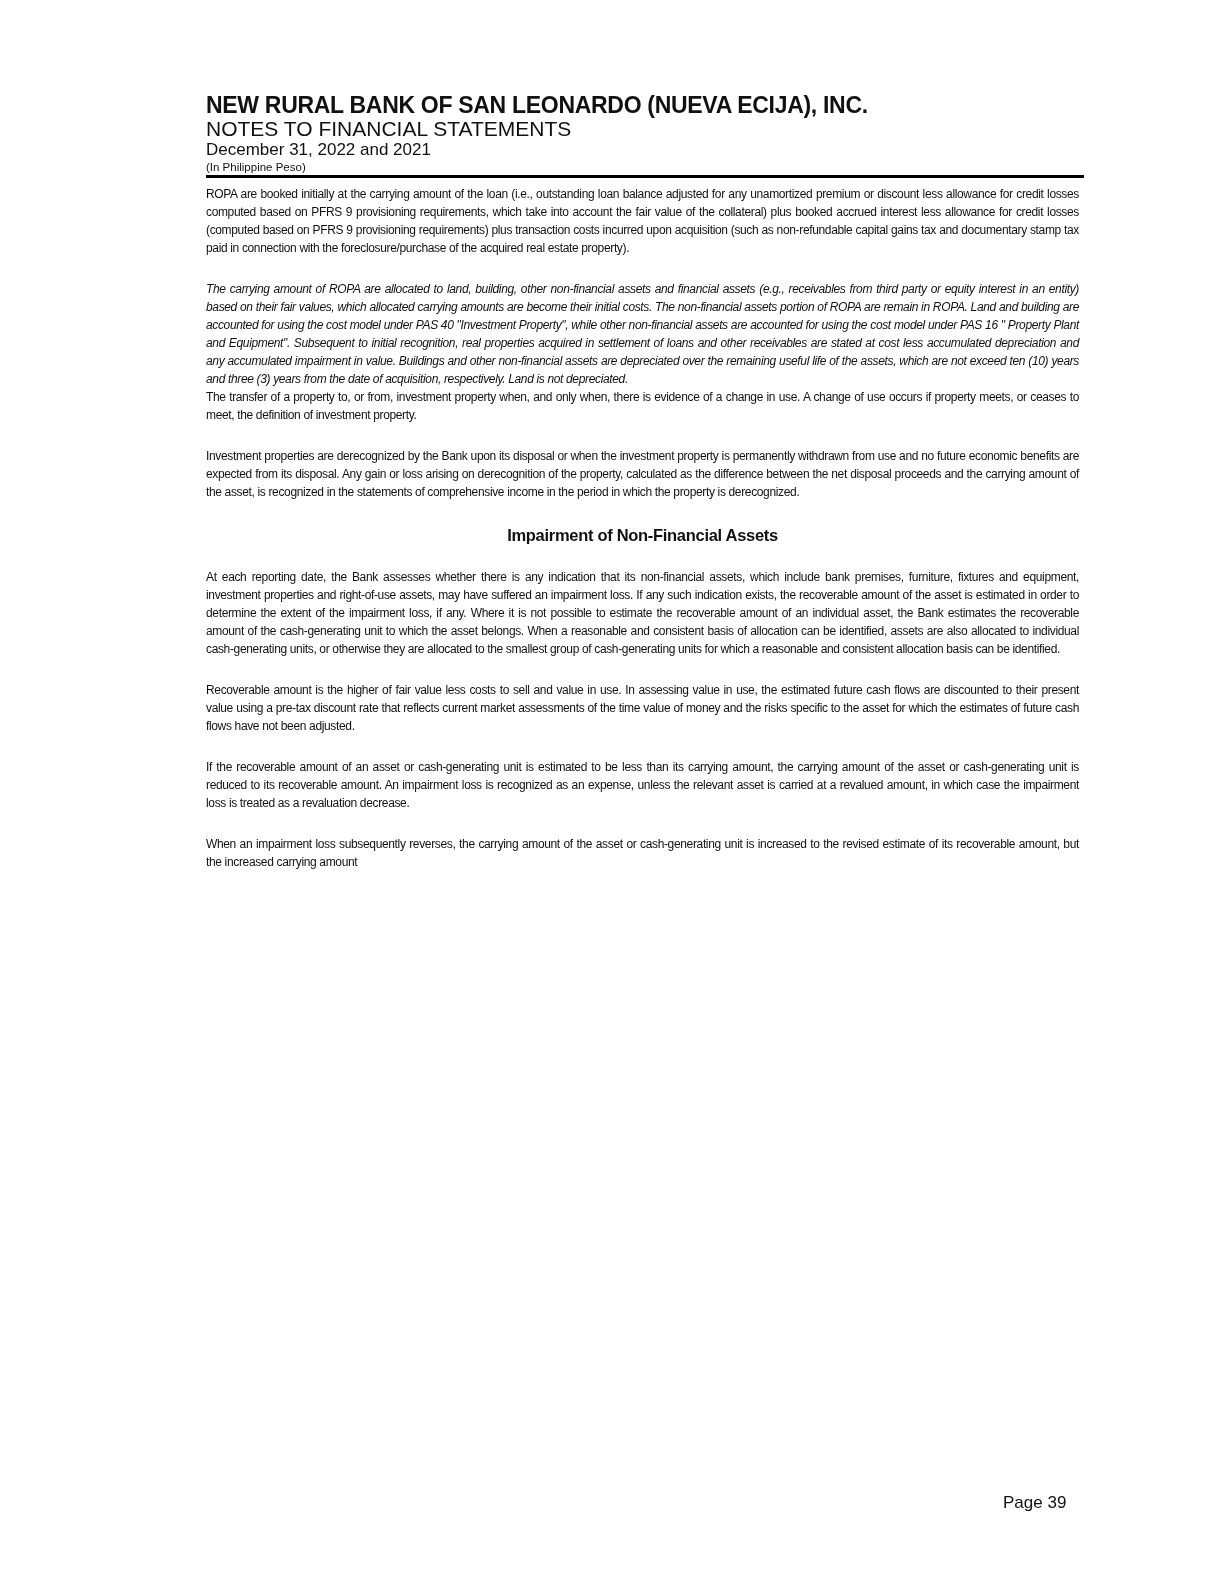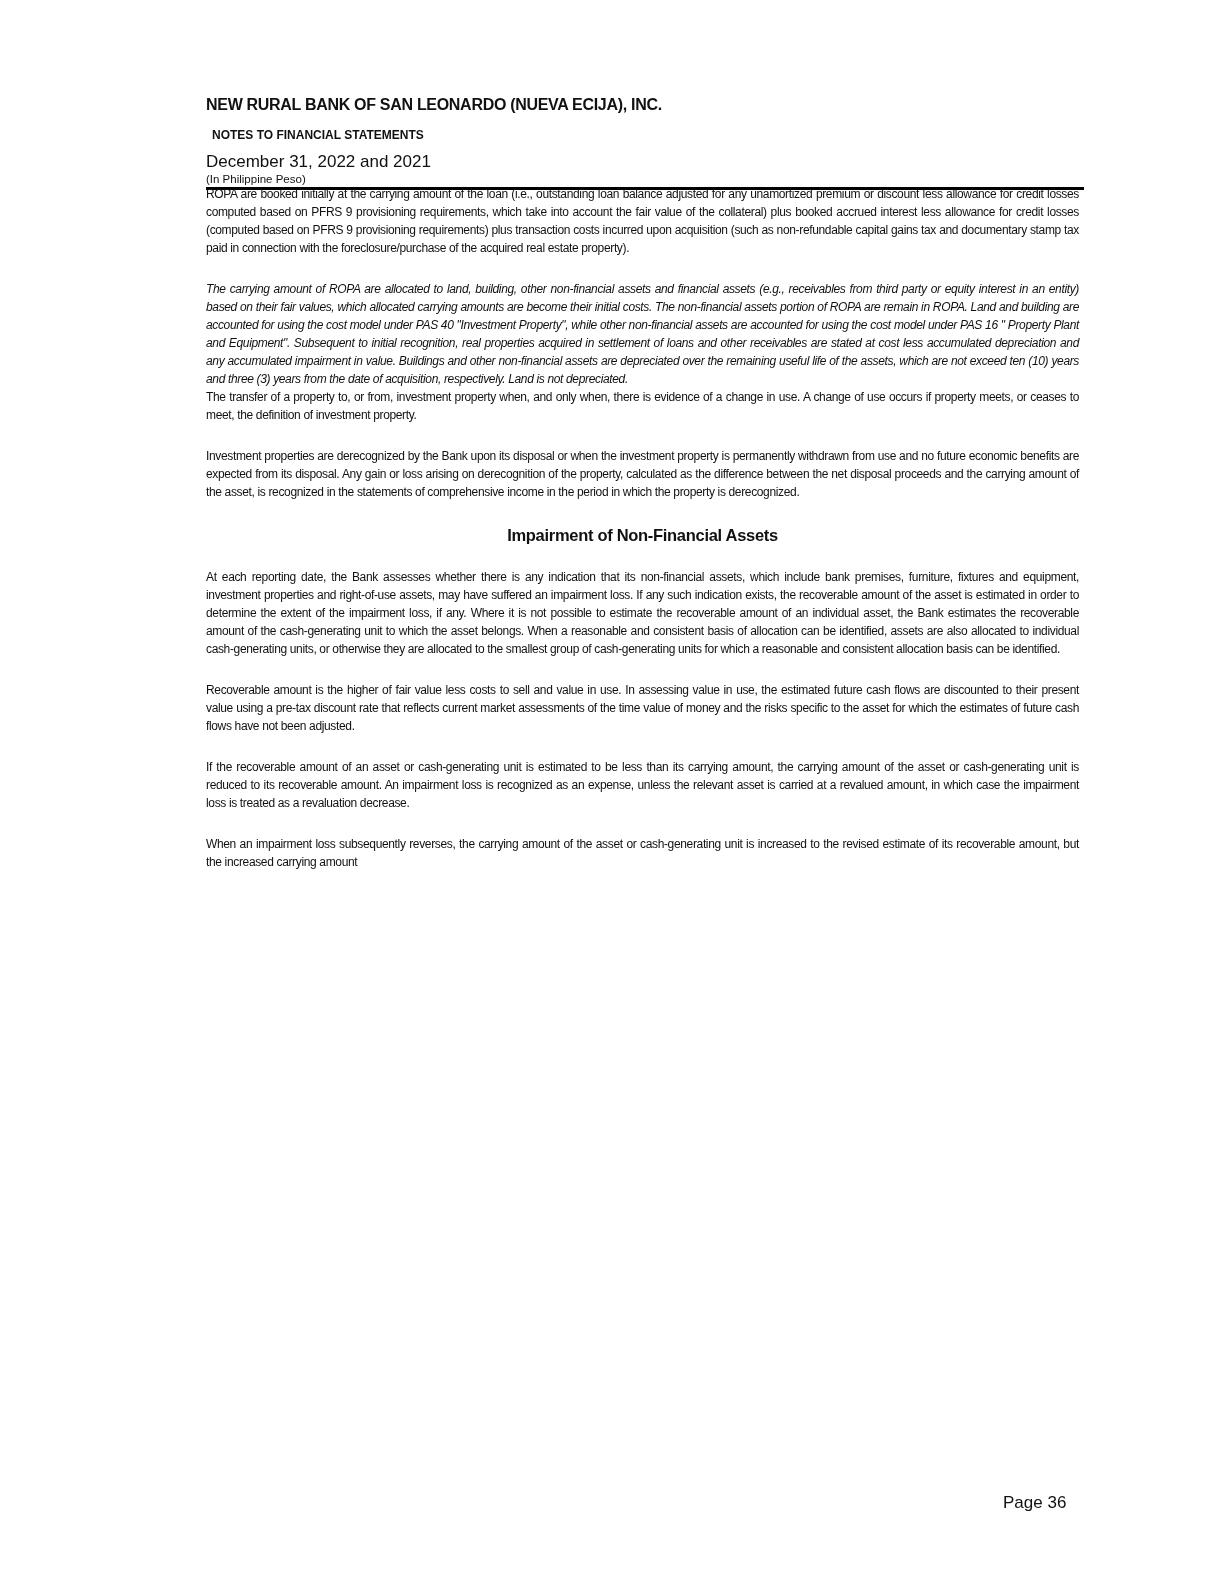--- a/index.html
+++ b/index.html
@@ -1,22 +1,22 @@
 <!DOCTYPE html>
 <html><head>
   <meta charset="utf-8">
   <style>
     html, body { margin: 0; padding: 0; background: #ffffff; }
     body {
       width: 1224px; height: 1584px; position: relative; overflow: hidden;
       font-family: "Liberation Sans", sans-serif; color: #111111;
     }
     .header { position: absolute; left: 206px; top: 92px; width: 878px; }
-    .company { font-size: 16px; font-weight: bold; letter-spacing: -0.3px; line-height: 26px; margin: 0; }
-    .notes-title { font-size: 12px; font-weight: bold; line-height: 22px; margin: 6px; }
+    .company { font-size: 23px; font-weight: bold; letter-spacing: -0.3px; line-height: 26px; margin: 0; }
+    .notes-title { font-size: 21px; font-weight: normal; line-height: 22px; margin: 0; }
     .period { font-size: 17px; line-height: 20px; margin: 0; }
     .currency { font-size: 11.5px; line-height: 14px; margin: 0 0 0 0; }
     .rule { height: 3px; background: #000; margin-top: 1px; width: 878px; }
     .content { position: absolute; left: 206px; top: 185px; width: 873px; }
     .para {
       font-size: 12px; line-height: 18px; text-align: justify; margin: 0 0 23px 0;
       letter-spacing: -0.35px;
     }
     .para.tight { margin-bottom: 0; font-style: italic; }
     .section-heading { font-size: 16.5px; font-weight: bold; margin: 0 0 22px 0; line-height: 22px; letter-spacing: -0.3px; text-align: center; }
@@ -38,13 +38,13 @@
   <p class="para tight">The carrying amount of ROPA are allocated to land, building, other non-financial assets and financial assets (e.g., receivables from third party or equity interest in an entity) based on their fair values, which allocated carrying amounts are become their initial costs. The non-financial assets portion of ROPA are remain in ROPA. Land and building are accounted for using the cost model under PAS 40 "Investment Property", while other non-financial assets are accounted for using the cost model under PAS 16 " Property Plant and Equipment". Subsequent to initial recognition, real properties acquired in settlement of loans and other receivables are stated at cost less accumulated depreciation and any accumulated impairment in value. Buildings and other non-financial assets are depreciated over the remaining useful life of the assets, which are not exceed ten (10) years and three (3) years from the date of acquisition, respectively. Land is not depreciated.</p>
   <p class="para">The transfer of a property to, or from, investment property when, and only when, there is evidence of a change in use. A change of use occurs if property meets, or ceases to meet, the definition of investment property.</p>
   <p class="para">Investment properties are derecognized by the Bank upon its disposal or when the investment property is permanently withdrawn from use and no future economic benefits are expected from its disposal. Any gain or loss arising on derecognition of the property, calculated as the difference between the net disposal proceeds and the carrying amount of the asset, is recognized in the statements of comprehensive income in the period in which the property is derecognized.</p>
   <p class="section-heading">Impairment of Non-Financial Assets</p>
   <p class="para">At each reporting date, the Bank assesses whether there is any indication that its non-financial assets, which include bank premises, furniture, fixtures and equipment, investment properties and right-of-use assets, may have suffered an impairment loss. If any such indication exists, the recoverable amount of the asset is estimated in order to determine the extent of the impairment loss, if any. Where it is not possible to estimate the recoverable amount of an individual asset, the Bank estimates the recoverable amount of the cash-generating unit to which the asset belongs. When a reasonable and consistent basis of allocation can be identified, assets are also allocated to individual cash-generating units, or otherwise they are allocated to the smallest group of cash-generating units for which a reasonable and consistent allocation basis can be identified.</p>
   <p class="para">Recoverable amount is the higher of fair value less costs to sell and value in use. In assessing value in use, the estimated future cash flows are discounted to their present value using a pre-tax discount rate that reflects current market assessments of the time value of money and the risks specific to the asset for which the estimates of future cash flows have not been adjusted.</p>
   <p class="para">If the recoverable amount of an asset or cash-generating unit is estimated to be less than its carrying amount, the carrying amount of the asset or cash-generating unit is reduced to its recoverable amount. An impairment loss is recognized as an expense, unless the relevant asset is carried at a revalued amount, in which case the impairment loss is treated as a revaluation decrease.</p>
   <p class="para">When an impairment loss subsequently reverses, the carrying amount of the asset or cash-generating unit is increased to the revised estimate of its recoverable amount, but the increased carrying amount</p>
 </div>
 
-<div class="page-number">Page 36</div>
+<div class="page-number">Page 39</div>
 
 </body></html>

